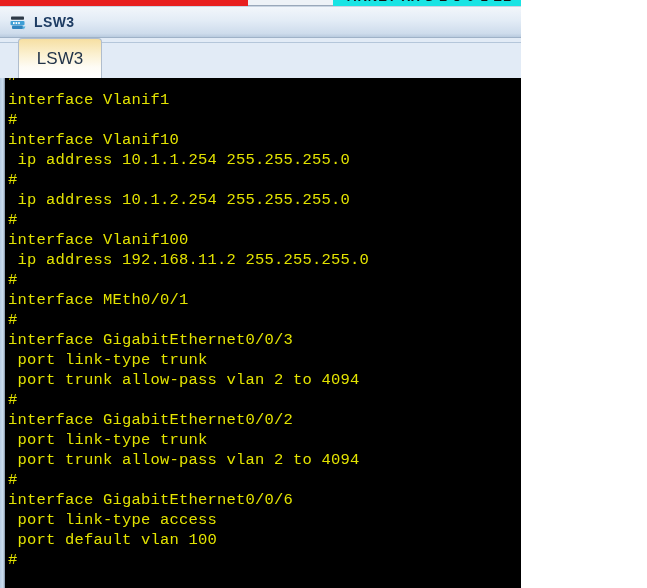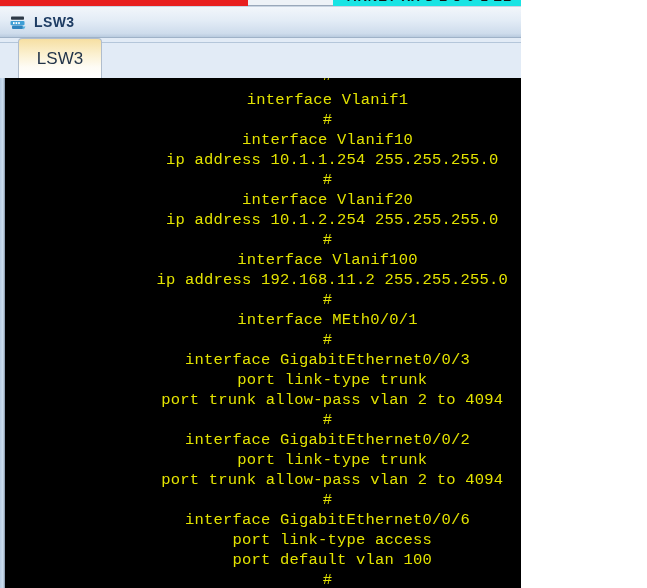--- a/index.html
+++ b/index.html
@@ -168,21 +168,20 @@
   }
   .term-line {
     font-family: "Liberation Mono", "DejaVu Sans Mono", monospace;
     font-size: 15.5px;
     line-height: 20px;
     height: 20px;
     color: #e3e300;
     white-space: pre;
     padding-left: 3px;
     letter-spacing: 0.2px;
-    text-align: center;
   }
   .term-line.clipped-top {
     height: 12px;
     line-height: 12px;
     overflow: hidden;
   }
   .term-line.clipped-top span {
     display: block;
     margin-top: -8px;
   }
@@ -239,21 +238,20 @@
 
   <div class="terminal-frame">
     <div class="terminal-leftrail"></div>
     <div class="terminal-screen" id="terminal-screen">
         <div class="term-line clipped-top"><span>#</span></div>
         <div class="term-line">interface Vlanif1</div>
         <div class="term-line">#</div>
         <div class="term-line">interface Vlanif10</div>
         <div class="term-line"> ip address 10.1.1.254 255.255.255.0</div>
         <div class="term-line">#</div>
-        <div class="term-line">interface Vlanif20</div>
         <div class="term-line"> ip address 10.1.2.254 255.255.255.0</div>
         <div class="term-line">#</div>
         <div class="term-line">interface Vlanif100</div>
         <div class="term-line"> ip address 192.168.11.2 255.255.255.0</div>
         <div class="term-line">#</div>
         <div class="term-line">interface MEth0/0/1</div>
         <div class="term-line">#</div>
         <div class="term-line">interface GigabitEthernet0/0/3</div>
         <div class="term-line"> port link-type trunk</div>
         <div class="term-line"> port trunk allow-pass vlan 2 to 4094</div>

